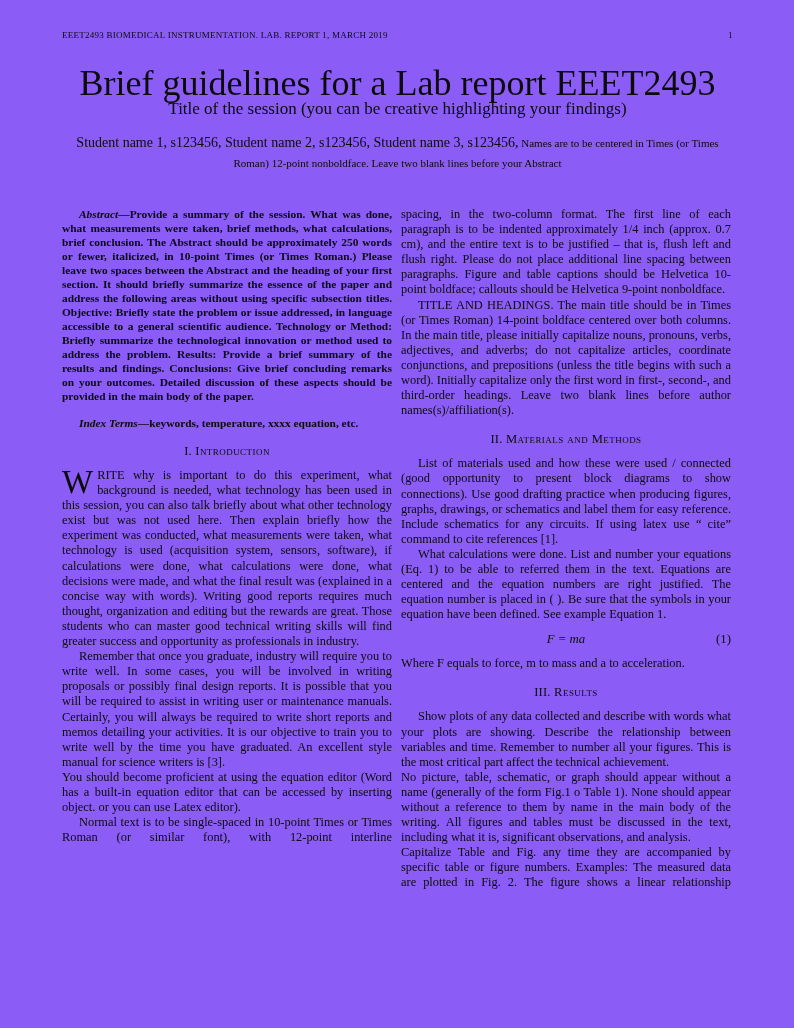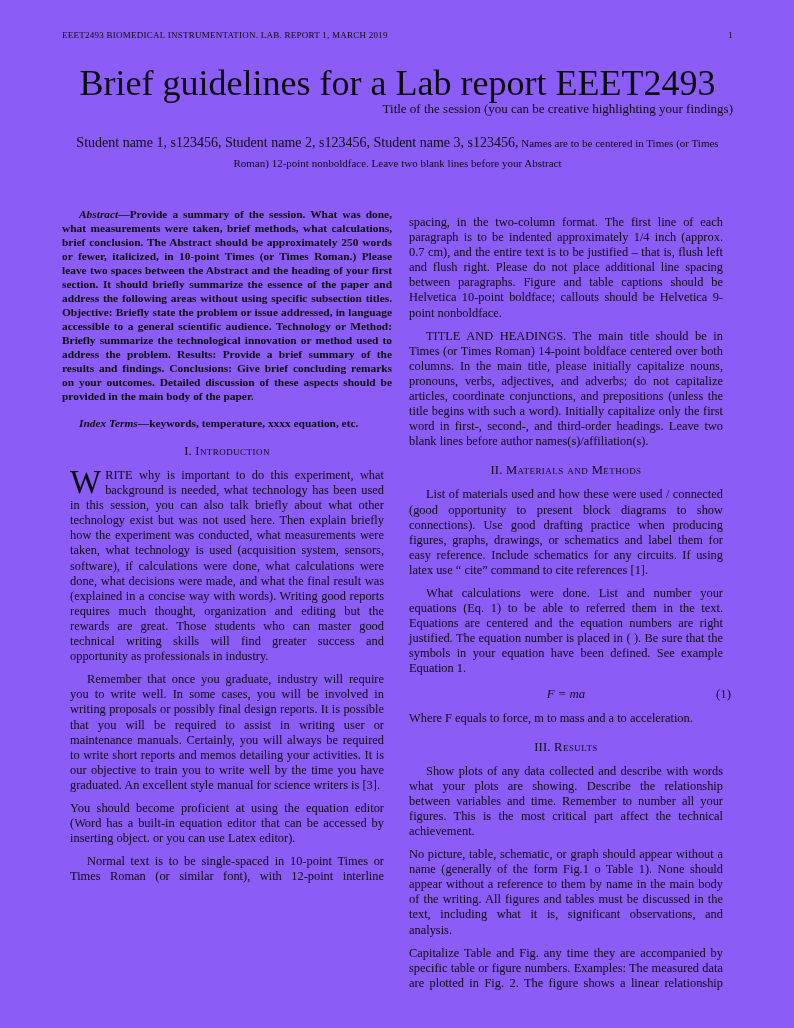--- a/index.html
+++ b/index.html
@@ -12,26 +12,26 @@
     overflow:hidden;
     margin:0 auto;
   }
   .running-header{
     position:absolute;top:30px;left:62px;width:671px;
     display:flex;justify-content:space-between;
     font-size:9px;letter-spacing:.25px;
   }
   .title-block{position:absolute;top:66px;left:62px;width:671px;text-align:center;}
   .paper-title{margin:0;font-size:36px;font-weight:normal;line-height:34px;}
-  .paper-subtitle{margin:2px 0 0;font-size:13px;line-height:14px;text-align:right;}
+  .paper-subtitle{margin:2px 0 0;font-size:17px;line-height:14px;}
   .author-line{margin:17px auto 0;width:662px;font-size:14px;line-height:19px;}
   .author-note{font-size:11px;}
   .cols{position:absolute;top:207px;left:62px;width:671px;display:flex;gap:9px;}
   .col{width:330px;}
-  p.jp{margin:8px;text-align:justify;font-size:12.4px;line-height:15.1px;}
+  p.jp{margin:0;text-align:justify;font-size:12.4px;line-height:15.1px;}
   .indent{text-indent:17px;}
   .gap-top{margin-top:15px;}
   .cont-last{text-align-last:justify;}
   .abstract-par,.index-par{
     margin:0;font-weight:bold;font-size:11.4px;line-height:14px;
     text-align:justify;text-indent:17px;
   }
   .index-par{margin-top:13px;}
   .lead-it{font-style:italic;}
   .sec-heading{

